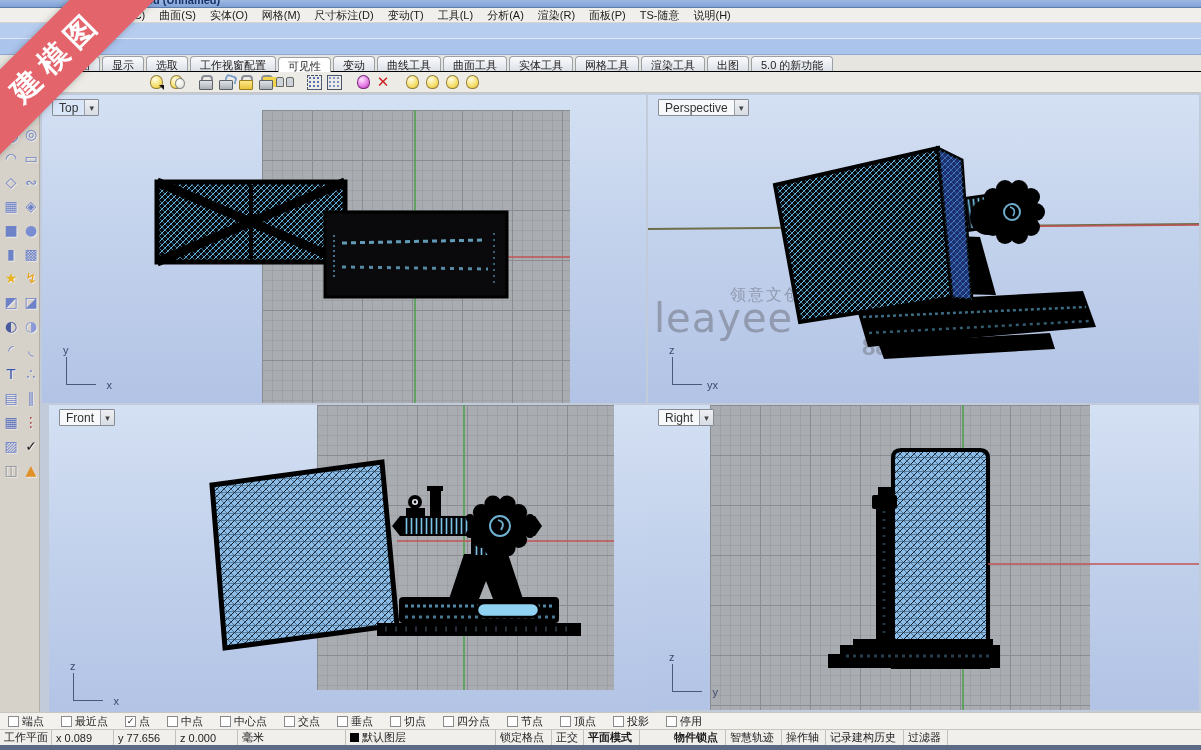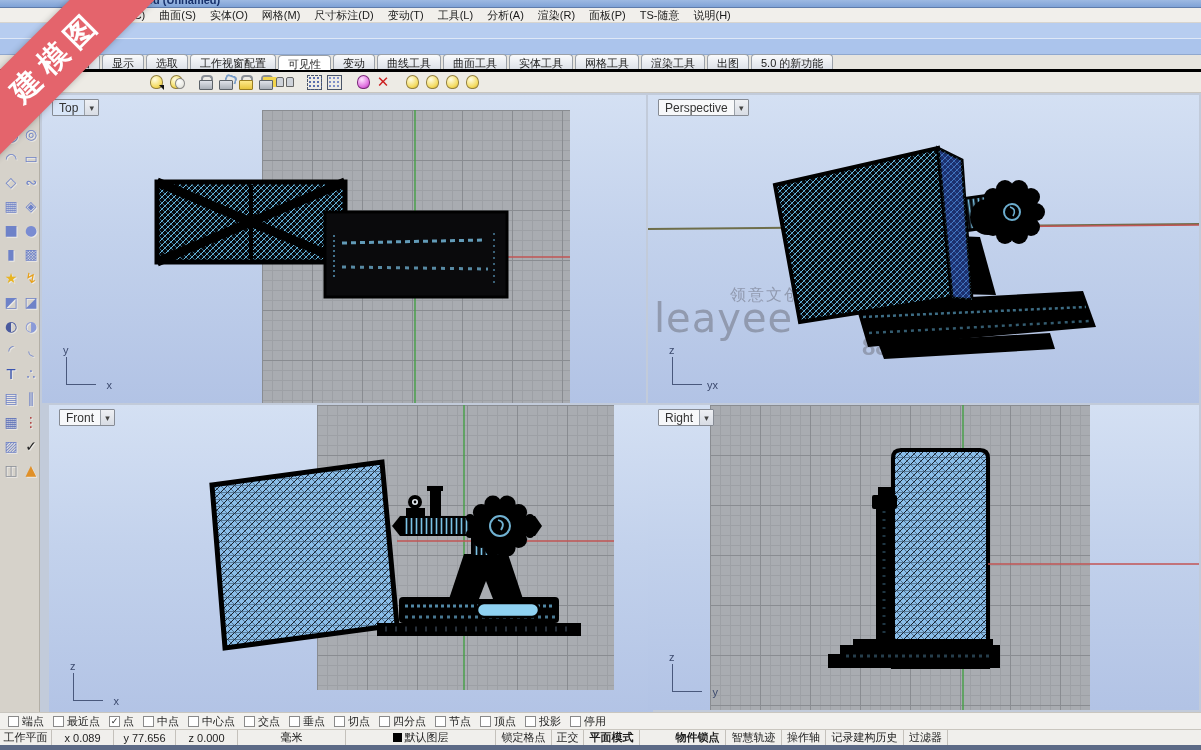--- a/index.html
+++ b/index.html
@@ -17,21 +17,21 @@
     border-bottom:1px solid #d8d5cf; display:flex; align-items:center; padding-left:112px; }
   .menu-item { font-size:11px; color:#1a1a1a; padding:0 7px; white-space:nowrap; cursor:default; }
 
   
   .cmdrow1 { position:absolute; left:0; top:23px; width:1201px; height:16px; background:#b7cdf0; border-bottom:1px solid #dfe8f7; }
   .cmdrow2 { position:absolute; left:0; top:39px; width:1201px; height:16px; background:#abc4ec; border-bottom:1px solid #8fa8cf; }
   .cmd-cursor { position:absolute; left:116px; top:5px; width:4px; height:4px; background:#5a6a8a; border-radius:50%; }
 
   
   .tabbar { position:absolute; left:0; top:55px; width:1201px; height:17px; background:#e7e5df;
-    display:flex; align-items:flex-end; padding-left:36px; border-bottom:3px solid #000000; }
+    display:flex; align-items:flex-end; padding-left:36px; border-bottom:1px solid #000000; }
   .tab { font-size:11px; color:#222; padding:1px 9px 1px 9px; margin-right:2px; height:15px;
     border:1px solid #9aa0a8; border-bottom:none; border-radius:4px 4px 0 0;
     background:linear-gradient(180deg,#fafbfc,#dde1e8); white-space:nowrap; cursor:default; }
   .tab.active { background:#ffffff; position:relative; top:1px; }
 
   
   .toolbar { position:absolute; left:0; top:72px; width:1201px; height:21px; background:#edebe5;
     border-bottom:1px solid #c9c6bf; display:flex; align-items:center; padding-left:146px; }
   .ti { width:18px; height:18px; margin:0 1px; position:relative; display:flex; align-items:center; justify-content:center; }
   .ti.gap { margin-left:10px; }
@@ -101,29 +101,29 @@
 
   
   .watermark { position:absolute; left:4px; top:182px; width:300px; height:80px; color:#8a92a6; }
   .wm-cn    { position:absolute; left:78px;  top:8px;  font-size:16px; letter-spacing:2px; opacity:.85; }
   .wm-brand { position:absolute; left:2px;   top:18px; font-size:40px; letter-spacing:1px; opacity:.85; font-family:"DejaVu Sans",sans-serif; }
   .wm-www   { position:absolute; left:210px; top:6px;  font-size:20px; font-weight:bold; opacity:.8; }
   .wm-phone { position:absolute; left:210px; top:28px; font-size:24px; font-weight:bold; opacity:.8; }
 
   
   .snapbar { position:absolute; left:0; top:712px; width:1201px; height:17px; background:#f2f1ee;
-    border-top:1px solid #c9c6bf; display:flex; align-items:center; padding-left:8px; }
+    border-top:1px solid #c9c6bf; display:flex; align-items:center; padding-left:8px;gap:8px; }
   .snap-item { display:flex; align-items:center; margin-right:9px; font-size:11px; color:#1c1c1c; cursor:default; }
   .snap-box { width:11px; height:11px; border:1px solid #8a8a8a; background:#fff; margin-right:3px;
     font-size:9px; line-height:9px; text-align:center; color:#222; font-weight:bold; }
 
   
   .statusbar { position:absolute; left:0; top:729px; width:1201px; height:16px; background:#f0efec;
     border-top:1px solid #c9c6bf; display:flex; align-items:stretch; }
-  .sb-cell { font-size:11px; color:#1c1c1c; display:flex; align-items:center; justify-content:center;
+  .sb-cell { font-size:11px; color:#1c1c1c; display:flex; align-items:center; 
     border-right:1px solid #c4c1bb; padding:0 4px; white-space:nowrap; overflow:hidden; }
   .sb-cell.bold { font-weight:bold; }
   .sb-swatch { width:9px; height:9px; background:#000; margin-right:3px; flex:none; }
   .bottomstrip { position:absolute; left:0; top:745px; width:1201px; height:5px; background:#5c6a86; }
 
   
   .ribbon { position:absolute; left:-89px; top:26px; width:290px; height:60px; transform:rotate(-45deg);
     background:#e4646c; box-shadow:0 0 6px rgba(0,0,0,.25); z-index:60;
     display:flex; align-items:center; justify-content:center; }
   .ribbon span { color:#fff; font-size:30px; font-weight:bold; letter-spacing:8px; }

